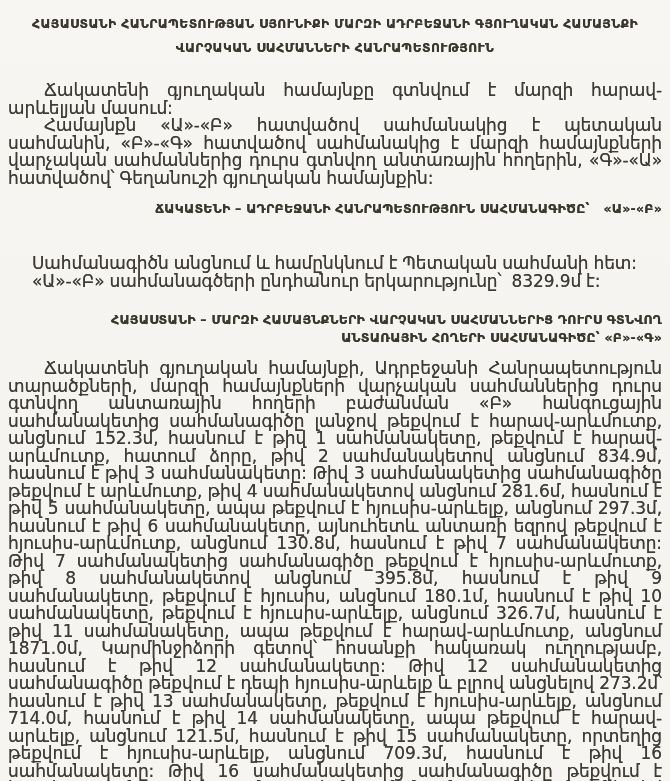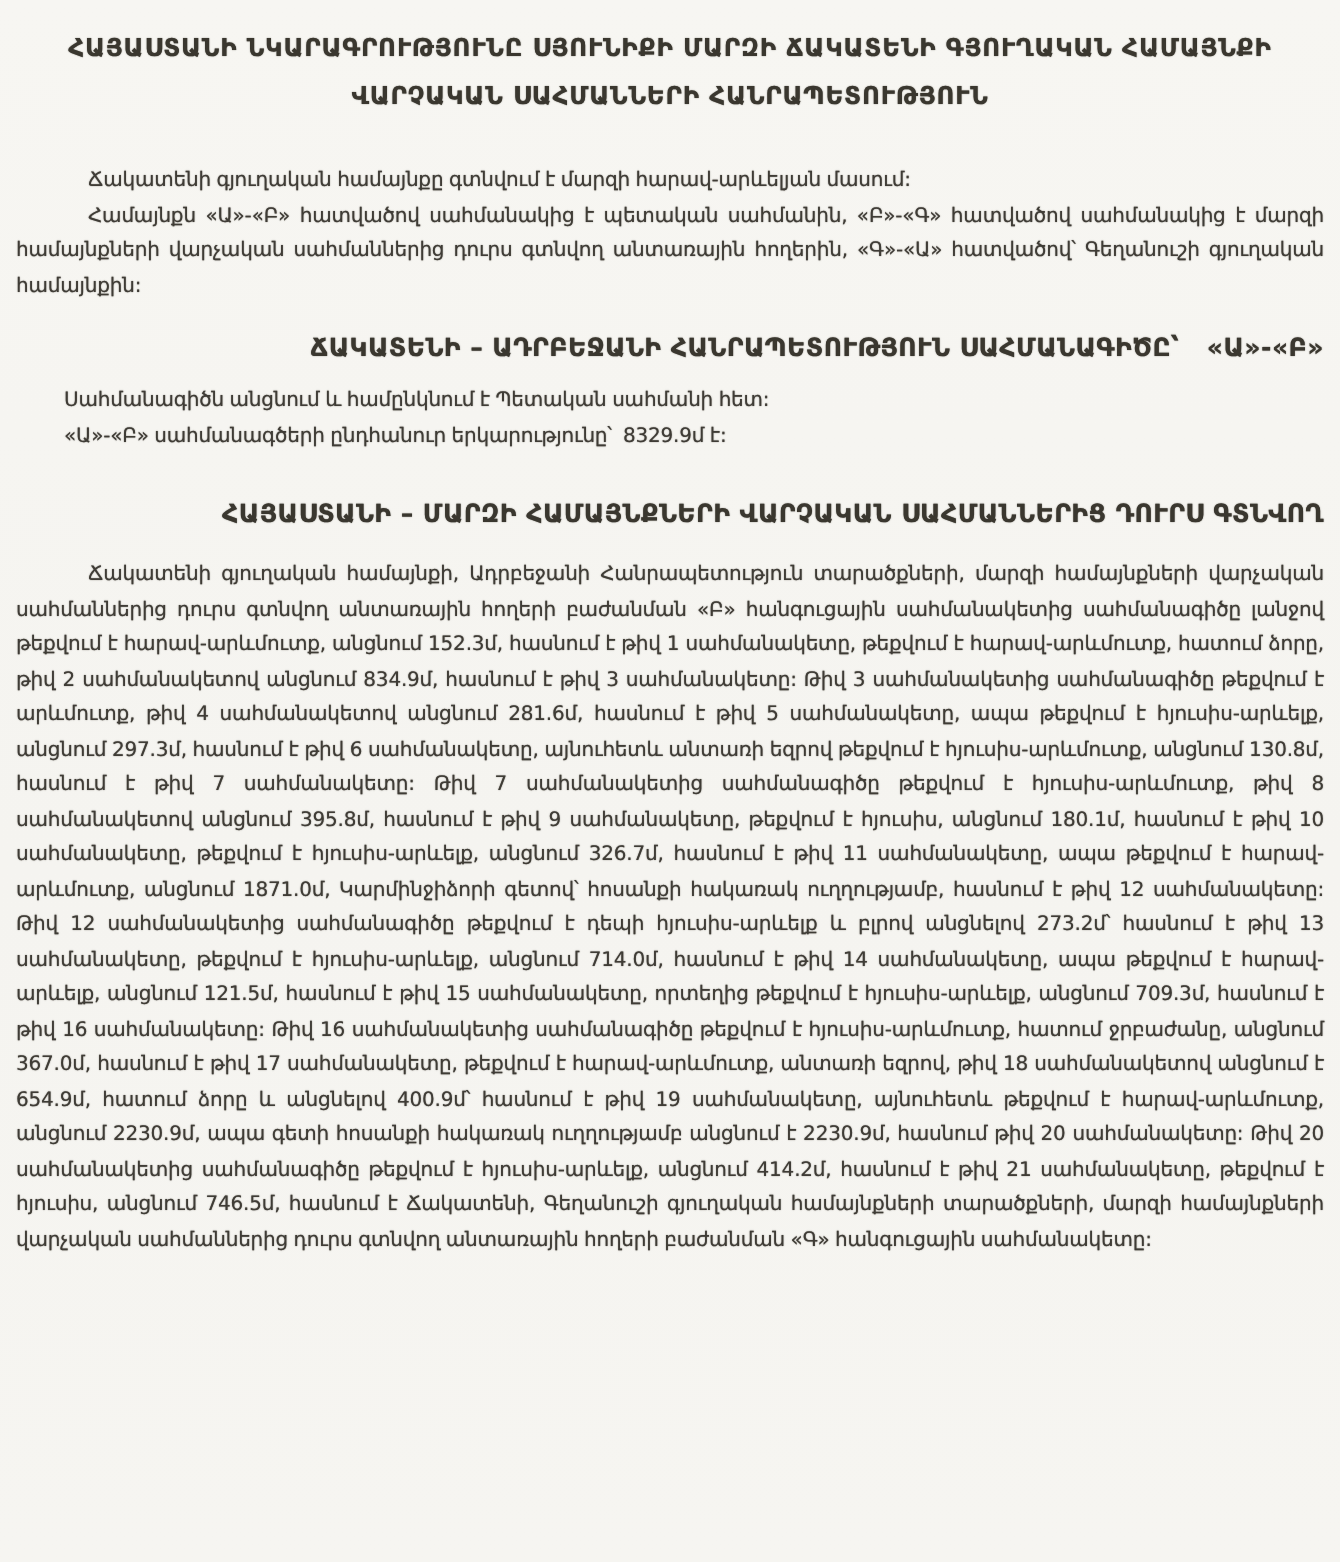--- a/index.html
+++ b/index.html
@@ -30,72 +30,73 @@
     line-height: 24px;
     letter-spacing: 0.4px;
     color: #3a372f;
     margin: 2px 4px 0 4px;
   }
   .intro {
     margin-top: 22px;
   }
   p {
     margin: 0;
-    font-size: 10px;
+    font-size: 17px;
     line-height: 17.5px;
     text-align: justify;
     text-indent: 36px;
     letter-spacing: -0.1px;
     word-spacing: -0.3px;
   }
   .heading {
     text-align: right;
     font-weight: bold;
     font-size: 12.6px;
     line-height: 18px;
     letter-spacing: 0.2px;
     color: #3a372f;
   }
   .heading-ab {
     margin-top: 13px;
   }
   .sec-ab-body {
-    margin-top: 9px;
+    margin-top: 37px;
   }
   .sec-ab-body p {
     text-indent: 24px;
   }
   .heading-bg {
     margin-top: 21px;
   }
   .body-par {
     margin-top: 13px;
   }
 </style>
 </head>
 <body>
 
 <div class="sheet">
 
   <div class="doc-title">
-    <div>ՀԱՅԱՍՏԱՆԻ ՆԿԱՐԱԳՐՈՒԹՅՈՒՆԸ  ՍՅՈՒՆԻՔԻ ՄԱՐԶԻ ՃԱԿԱՏԵՆԻ ԳՅՈՒՂԱԿԱՆ ՀԱՄԱՅՆՔԻ</div>
+    <div>ՀԱՅԱՍՏԱՆԻ ՀԱՆՐԱՊԵՏՈՒԹՅԱՆ  ՍՅՈՒՆԻՔԻ ՄԱՐԶԻ ԱԴՐԲԵՋԱՆԻ ԳՅՈՒՂԱԿԱՆ ՀԱՄԱՅՆՔԻ</div>
     <div>ՎԱՐՉԱԿԱՆ ՍԱՀՄԱՆՆԵՐԻ ՀԱՆՐԱՊԵՏՈՒԹՅՈՒՆ</div>
   </div>
 
   <div class="intro">
     <p>Ճակատենի գյուղական համայնքը գտնվում է մարզի հարավ-արևելյան մասում:</p>
     <p>Համայնքն «Ա»-«Բ» հատվածով սահմանակից է պետական սահմանին, «Բ»-«Գ» հատվածով սահմանակից է մարզի համայնքների վարչական սահմաններից դուրս գտնվող անտառային հողերին, «Գ»-«Ա» հատվածով՝ Գեղանուշի գյուղական համայնքին:</p>
   </div>
 
   <div class="heading heading-ab">ՃԱԿԱՏԵՆԻ – ԱԴՐԲԵՋԱՆԻ ՀԱՆՐԱՊԵՏՈՒԹՅՈՒՆ  ՍԱՀՄԱՆԱԳԻԾԸ՝&nbsp;&nbsp;&nbsp;«Ա»-«Բ»</div>
 
   <div class="sec-ab-body">
     <p>Սահմանագիծն անցնում և  համընկնում է Պետական սահմանի հետ:</p>
     <p>«Ա»-«Բ» սահմանագծերի  ընդհանուր երկարությունը՝&nbsp;&nbsp;8329.9մ է:</p>
   </div>
 
   <div class="heading heading-bg">
     <div>ՀԱՅԱՍՏԱՆԻ – ՄԱՐԶԻ ՀԱՄԱՅՆՔՆԵՐԻ ՎԱՐՉԱԿԱՆ ՍԱՀՄԱՆՆԵՐԻՑ ԴՈՒՐՍ  ԳՏՆՎՈՂ</div>
+    <div>ԱՆՏԱՌԱՅԻՆ ՀՈՂԵՐԻ ՍԱՀՄԱՆԱԳԻԾԸ՝  «Բ»-«Գ»</div>
   </div>
 
   <p class="body-par">Ճակատենի գյուղական համայնքի, Ադրբեջանի Հանրապետություն տարածքների, մարզի համայնքների վարչական սահմաններից դուրս գտնվող անտառային հողերի բաժանման «Բ» հանգուցային սահմանակետից սահմանագիծը լանջով թեքվում է հարավ-արևմուտք, անցնում 152.3մ, հասնում է թիվ 1 սահմանակետը, թեքվում է հարավ-արևմուտք, հատում ձորը, թիվ 2 սահմանակետով անցնում 834.9մ, հասնում է թիվ 3 սահմանակետը: Թիվ 3 սահմանակետից սահմանագիծը թեքվում է արևմուտք, թիվ 4 սահմանակետով անցնում 281.6մ, հասնում է թիվ 5 սահմանակետը, ապա թեքվում է հյուսիս-արևելք, անցնում 297.3մ, հասնում է թիվ 6 սահմանակետը, այնուհետև անտառի եզրով թեքվում է հյուսիս-արևմուտք, անցնում 130.8մ, հասնում է թիվ 7 սահմանակետը: Թիվ 7 սահմանակետից սահմանագիծը թեքվում է հյուսիս-արևմուտք, թիվ 8 սահմանակետով անցնում 395.8մ, հասնում է թիվ 9 սահմանակետը, թեքվում է հյուսիս, անցնում 180.1մ, հասնում է թիվ 10 սահմանակետը, թեքվում է հյուսիս-արևելք, անցնում 326.7մ, հասնում է թիվ 11 սահմանակետը, ապա թեքվում է հարավ-արևմուտք, անցնում 1871.0մ, Կարմինջիձորի գետով՝ հոսանքի հակառակ ուղղությամբ, հասնում է թիվ 12 սահմանակետը: Թիվ 12 սահմանակետից սահմանագիծը թեքվում է դեպի հյուսիս-արևելք և բլրով անցնելով 273.2մ՝ հասնում է թիվ 13 սահմանակետը, թեքվում է հյուսիս-արևելք, անցնում 714.0մ, հասնում է թիվ 14 սահմանակետը, ապա թեքվում է հարավ-արևելք, անցնում 121.5մ, հասնում է թիվ 15 սահմանակետը, որտեղից թեքվում է հյուսիս-արևելք, անցնում 709.3մ, հասնում է թիվ 16 սահմանակետը: Թիվ 16 սահմանակետից սահմանագիծը թեքվում է հյուսիս-արևմուտք, հատում ջրբաժանը, անցնում 367.0մ, հասնում է թիվ 17 սահմանակետը, թեքվում է հարավ-արևմուտք, անտառի եզրով, թիվ 18 սահմանակետով անցնում է 654.9մ, հատում ձորը և անցնելով 400.9մ՝ հասնում է թիվ 19 սահմանակետը, այնուհետև թեքվում է հարավ-արևմուտք, անցնում 2230.9մ, ապա գետի հոսանքի հակառակ ուղղությամբ անցնում է 2230.9մ, հասնում թիվ 20 սահմանակետը: Թիվ 20 սահմանակետից սահմանագիծը թեքվում է հյուսիս-արևելք, անցնում 414.2մ, հասնում է թիվ 21 սահմանակետը, թեքվում է հյուսիս, անցնում 746.5մ, հասնում է Ճակատենի, Գեղանուշի գյուղական համայնքների տարածքների, մարզի համայնքների վարչական սահմաններից դուրս գտնվող անտառային հողերի բաժանման «Գ» հանգուցային սահմանակետը:</p>
 
 </div>
 
 </body></html>

